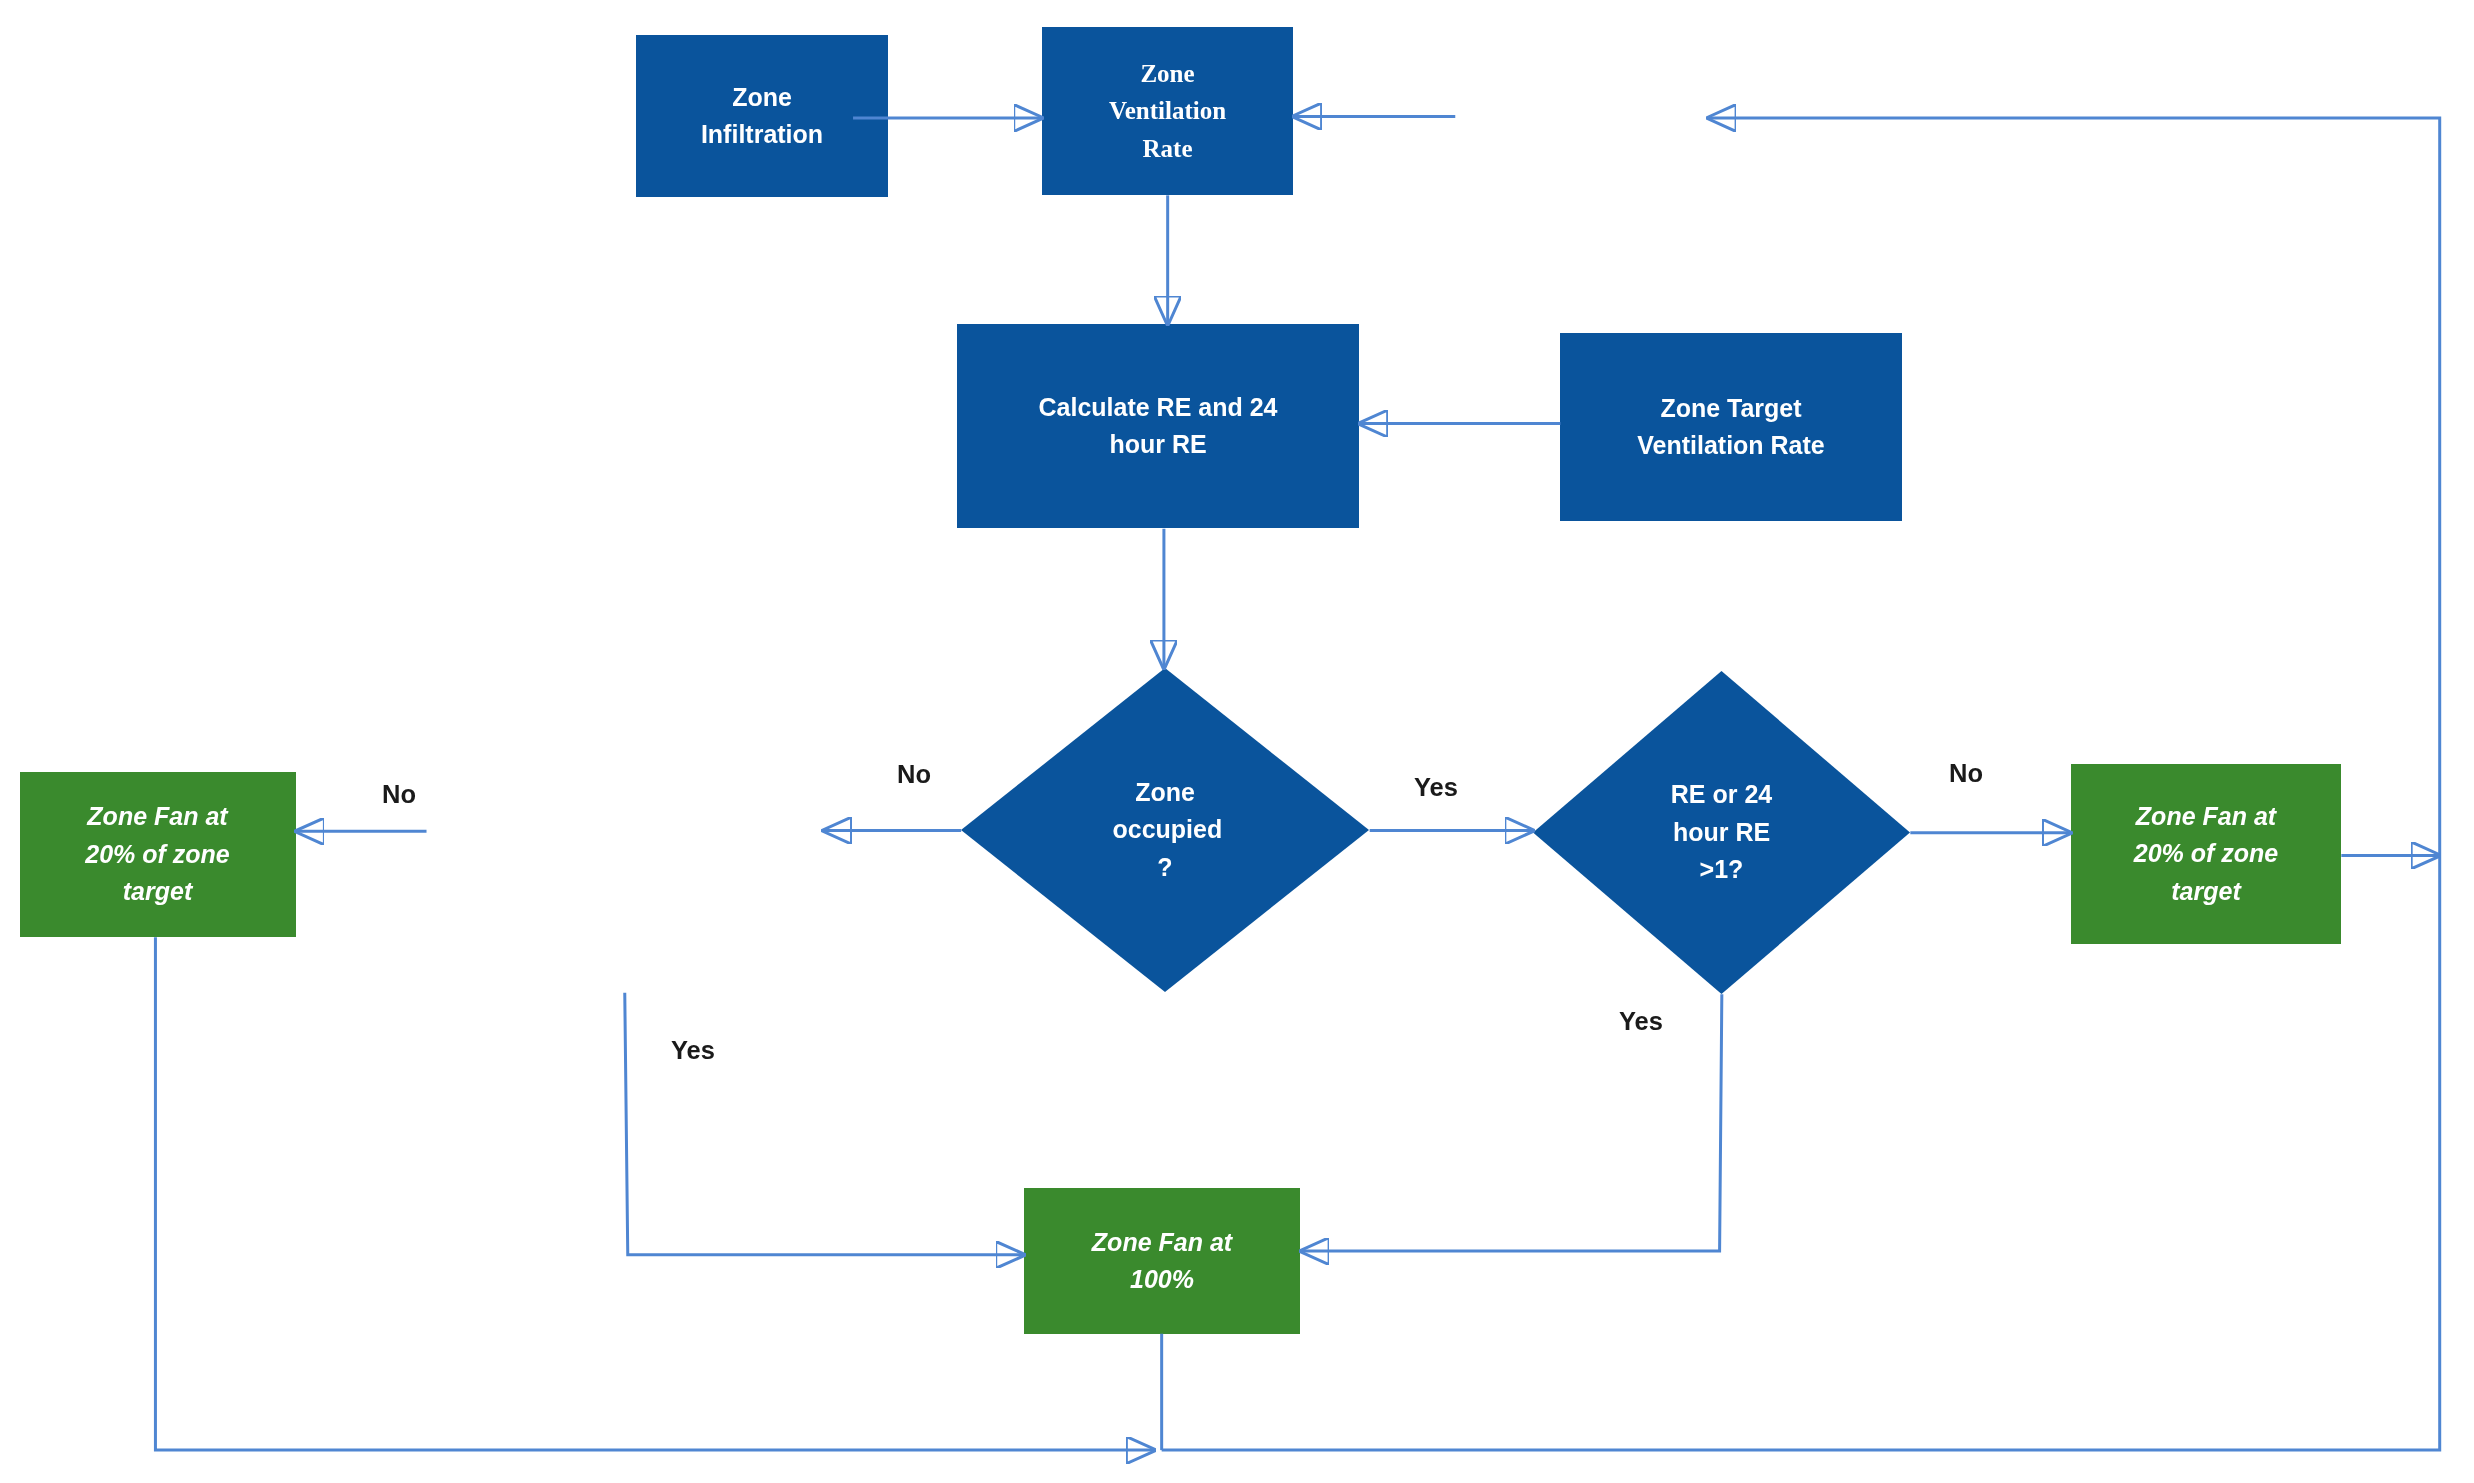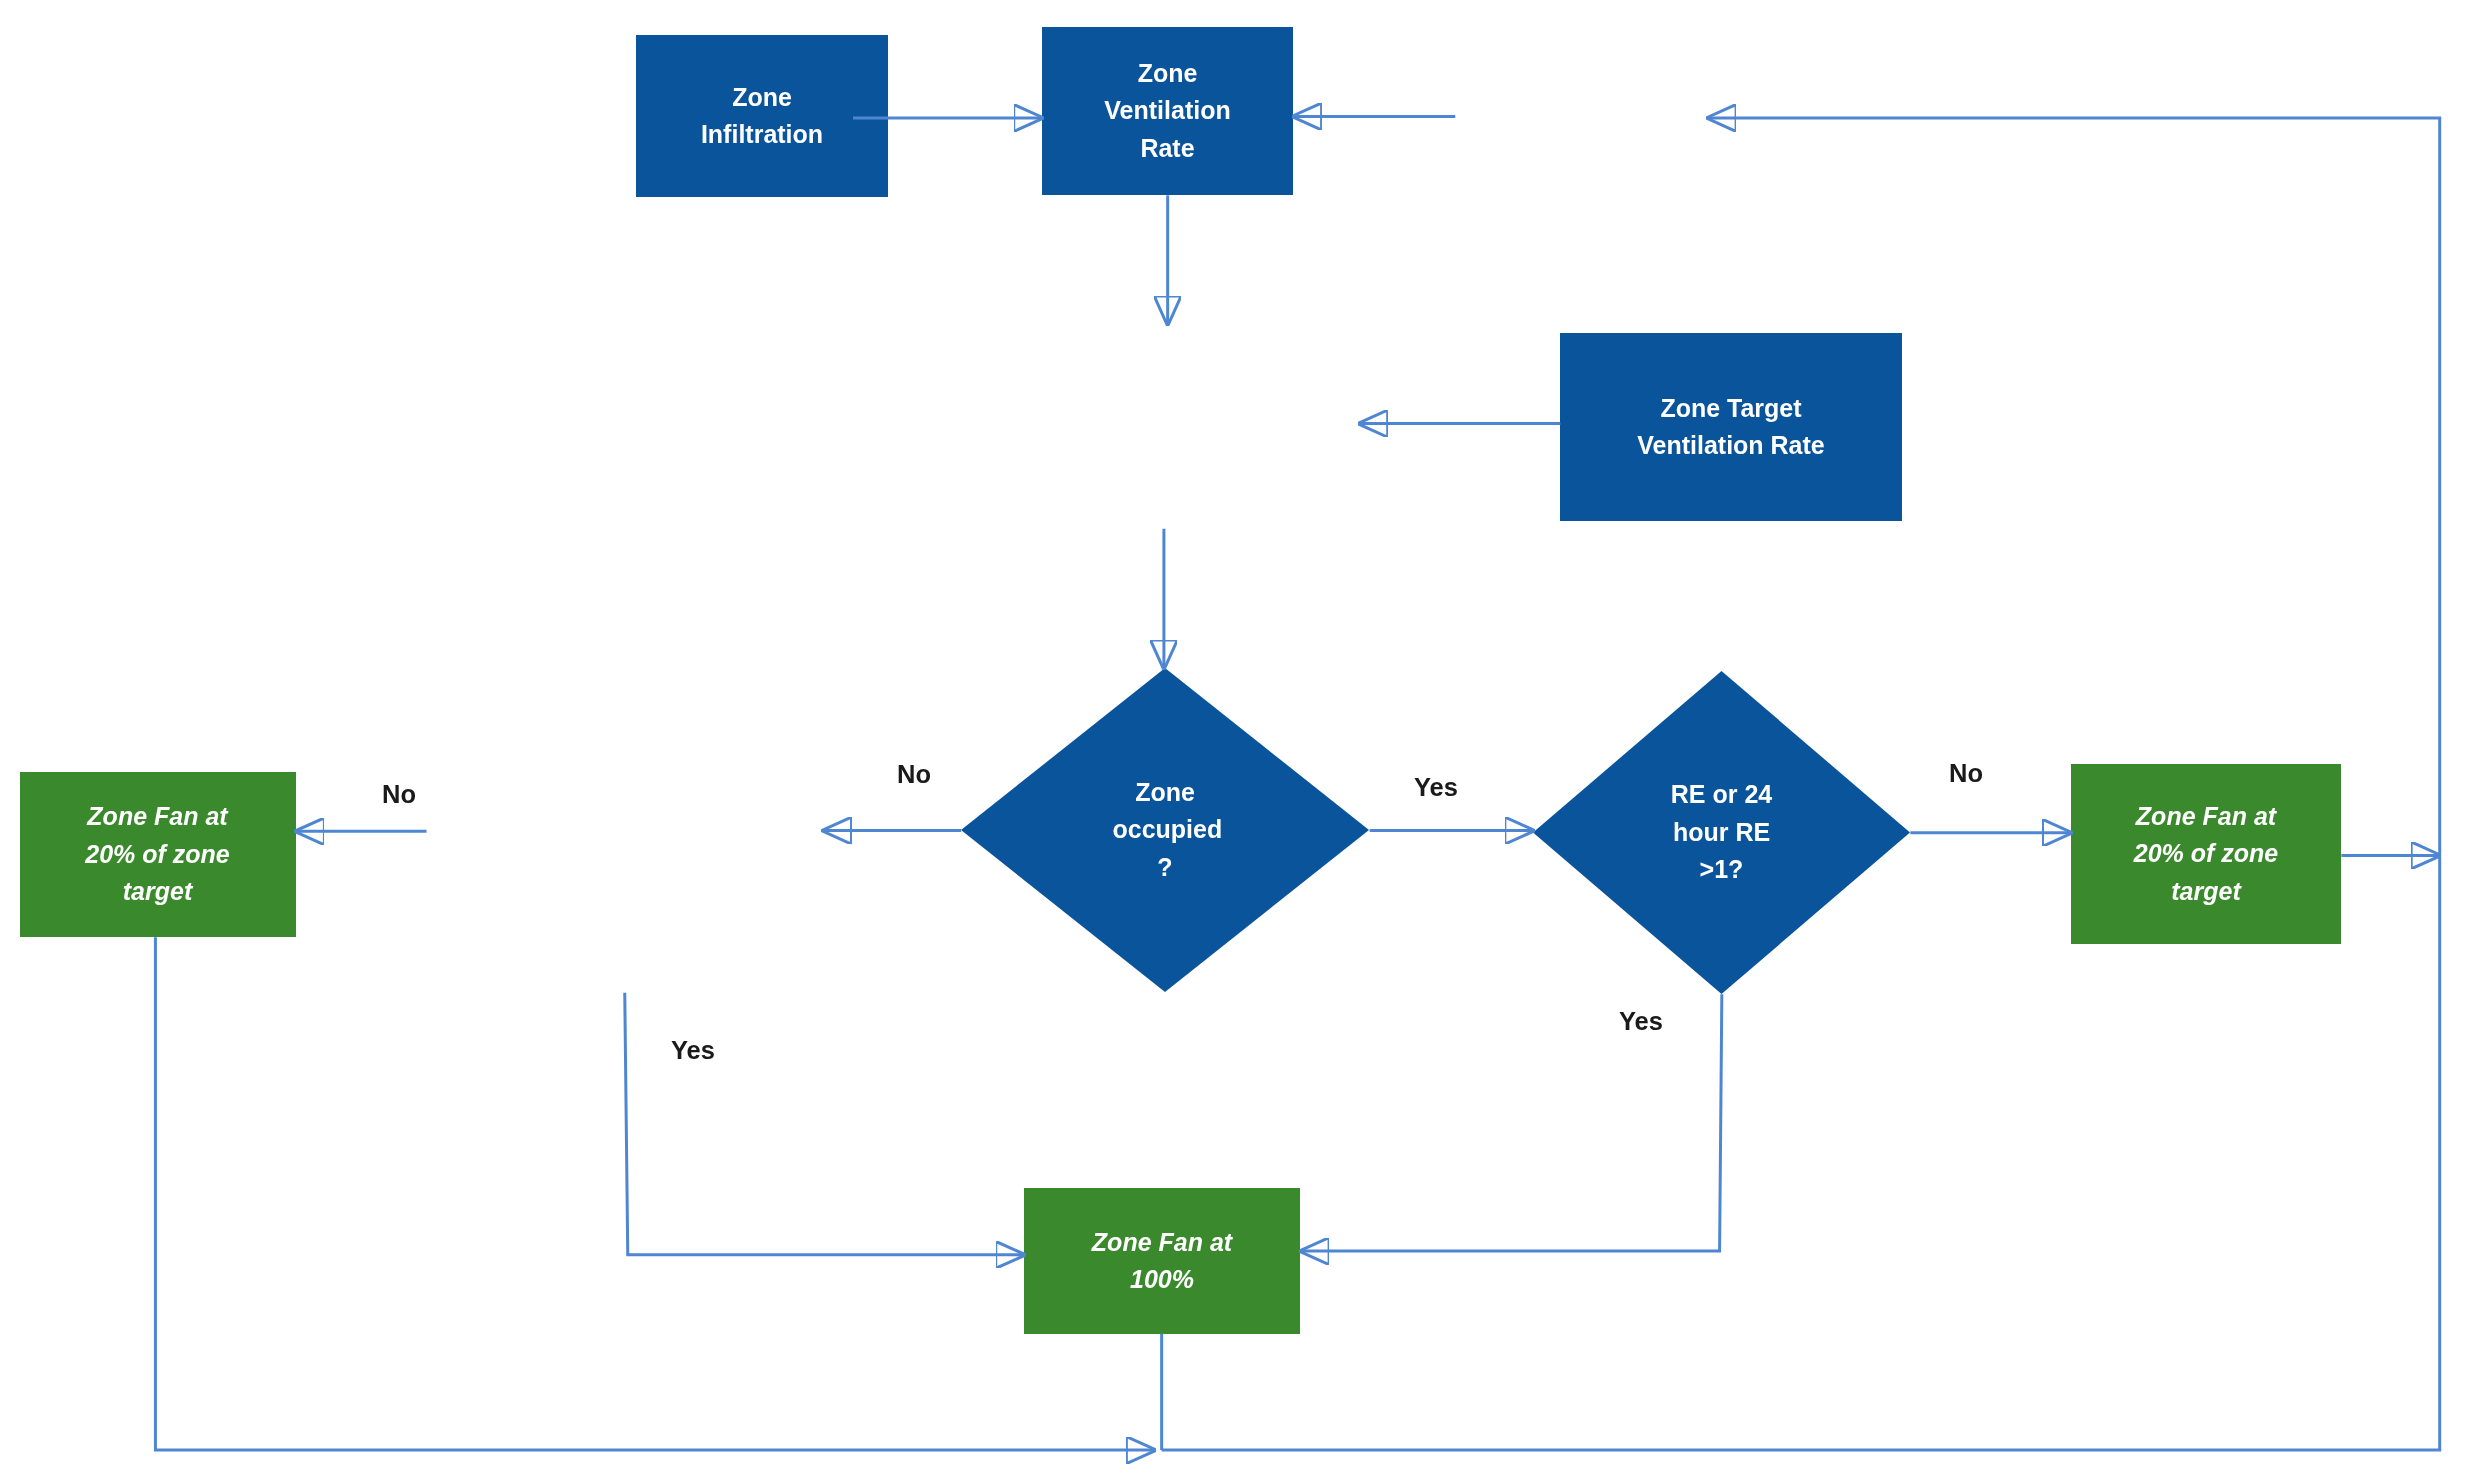--- a/index.html
+++ b/index.html
@@ -51,25 +51,28 @@
 </style>
 </head>
 <body>
 
 <div class="canvas">
 
   <div class="node process" style="left:636px; top:35px; width:252px; height:162px;justify-content:center;">
     <span class="lbl" style="width:150px;">Zone Infiltration</span>
   </div>
 
-  <div class="node process" style="left:1042px; top:27px; width:251px; height:168px;">
+  <div class="node process" style="left:1042px; top:27px; width:251px; height:168px;font-family:Liberation Serif, serif;">
     <span class="lbl" style="width:150px;">Zone Ventilation Rate</span>
   </div>
 
 
+  <div class="node process" style="left:957px; top:324px; width:402px; height:204px;">
+    <span class="lbl" style="width:285px;">Calculate RE and 24 hour RE</span>
+  </div>
 
   <div class="node process" style="left:1560px; top:333px; width:342px; height:188px;">
     <span class="lbl" style="width:225px;">Zone Target Ventilation Rate</span>
   </div>
 
 
   <div class="node decision" style="left:961px; top:668px; width:408px; height:324px;">
     <span class="lbl" style="width:105px;">Zone occupied ?</span>
   </div>
 

